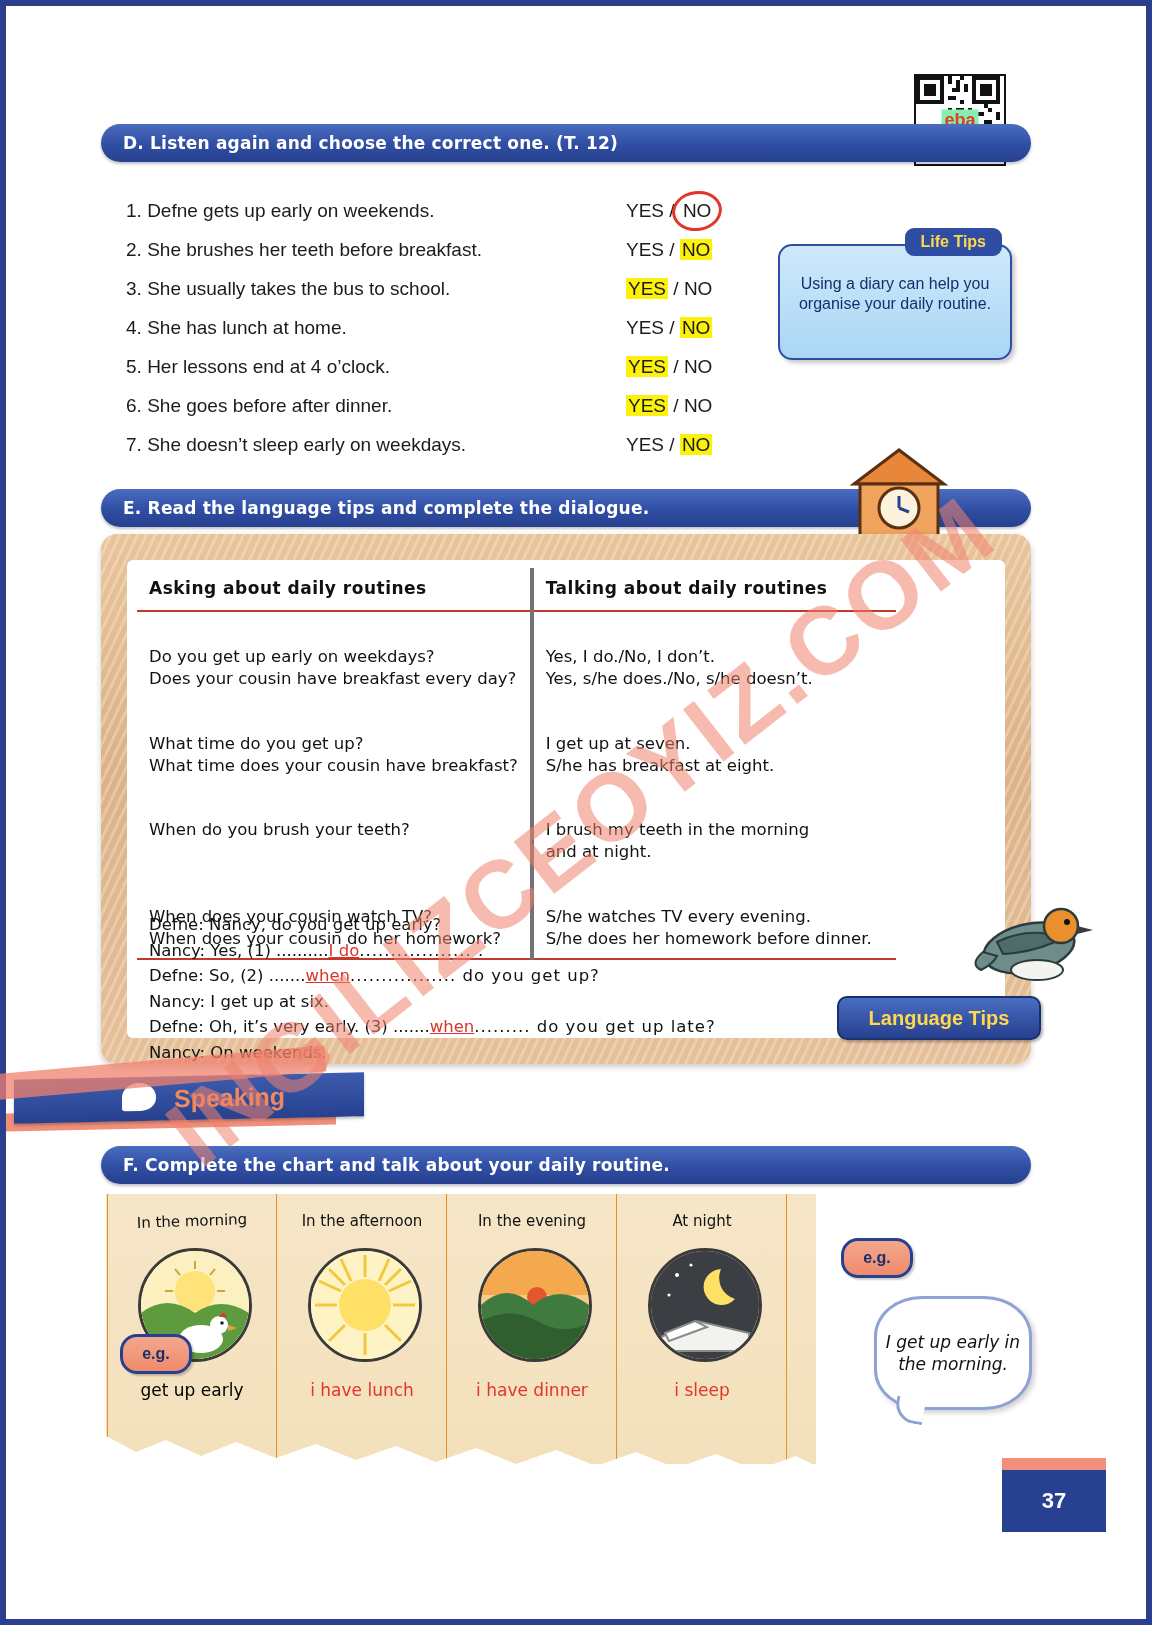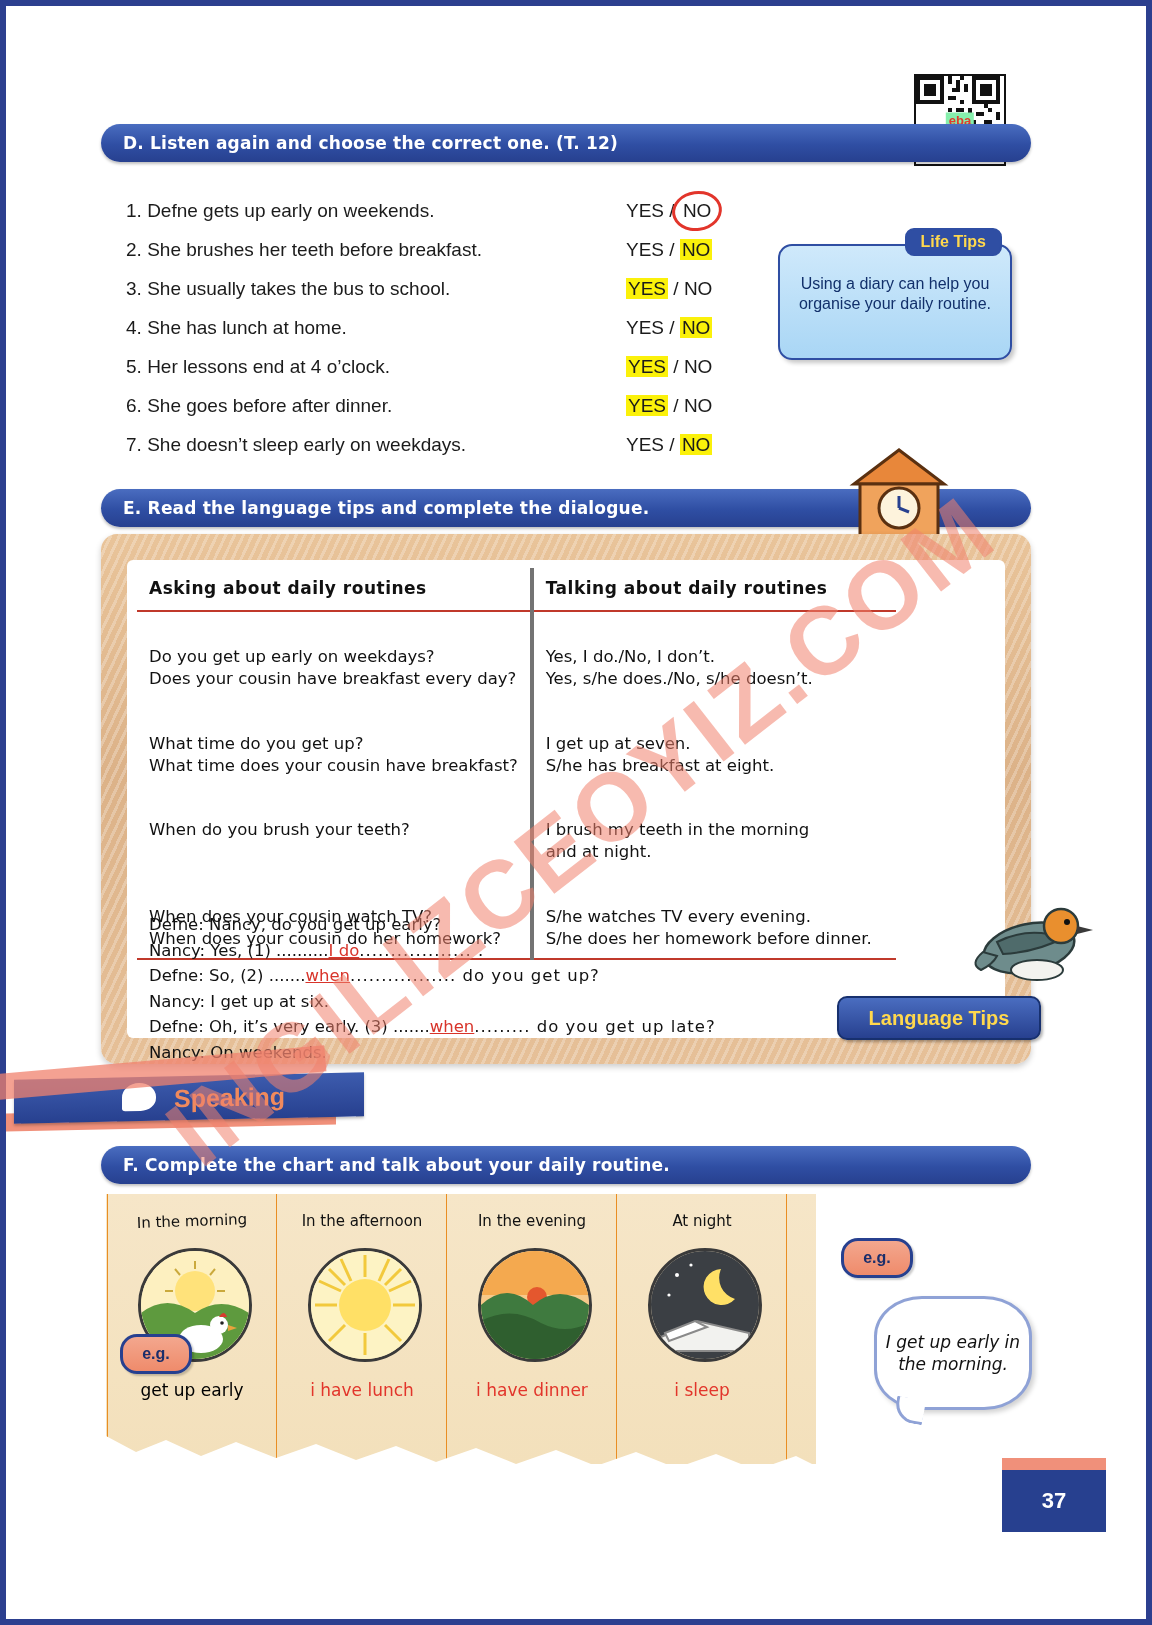--- a/index.html
+++ b/index.html
@@ -23,21 +23,21 @@
     color:#fff;display:flex;align-items:center;
     padding-left:22px;box-sizing:border-box;
     font-size:18px;font-weight:bold;letter-spacing:.2px;
     box-shadow:0 2px 3px rgba(0,0,0,.25);
   }
   .bar span{ font-family:"DejaVu Sans", sans-serif; font-size:17px; }
 
   
   .qr{position:absolute;left:908px;top:68px;width:88px;height:88px;border:2px solid #111;background:#fff;}
   .qr .eba{position:absolute;left:50%;top:50%;transform:translate(-50%,-50%);
-    color:#e23b2e;font-weight:bold;font-size:13px;background:#86efac;padding:0 3px;}
+    color:#e23b2e;font-weight:bold;font-size:18px;background:#86efac;padding:0 3px;}
 
   
   .dlist{position:absolute;left:120px;top:185px;width:660px;}
   .drow{height:39px;display:flex;align-items:center;font-size:19px;color:#1b1b1b;justify-content:space-between;}
   .drow .txt{width:500px;}
   .drow .ans{width:160px;font-size:19px;white-space:nowrap;}
   .hl{background:#fbf10a;padding:0 2px;}
   .circled{position:relative;padding:0 3px;}
   .circled::after{
     content:"";position:absolute;left:-8px;top:-9px;width:44px;height:34px;

